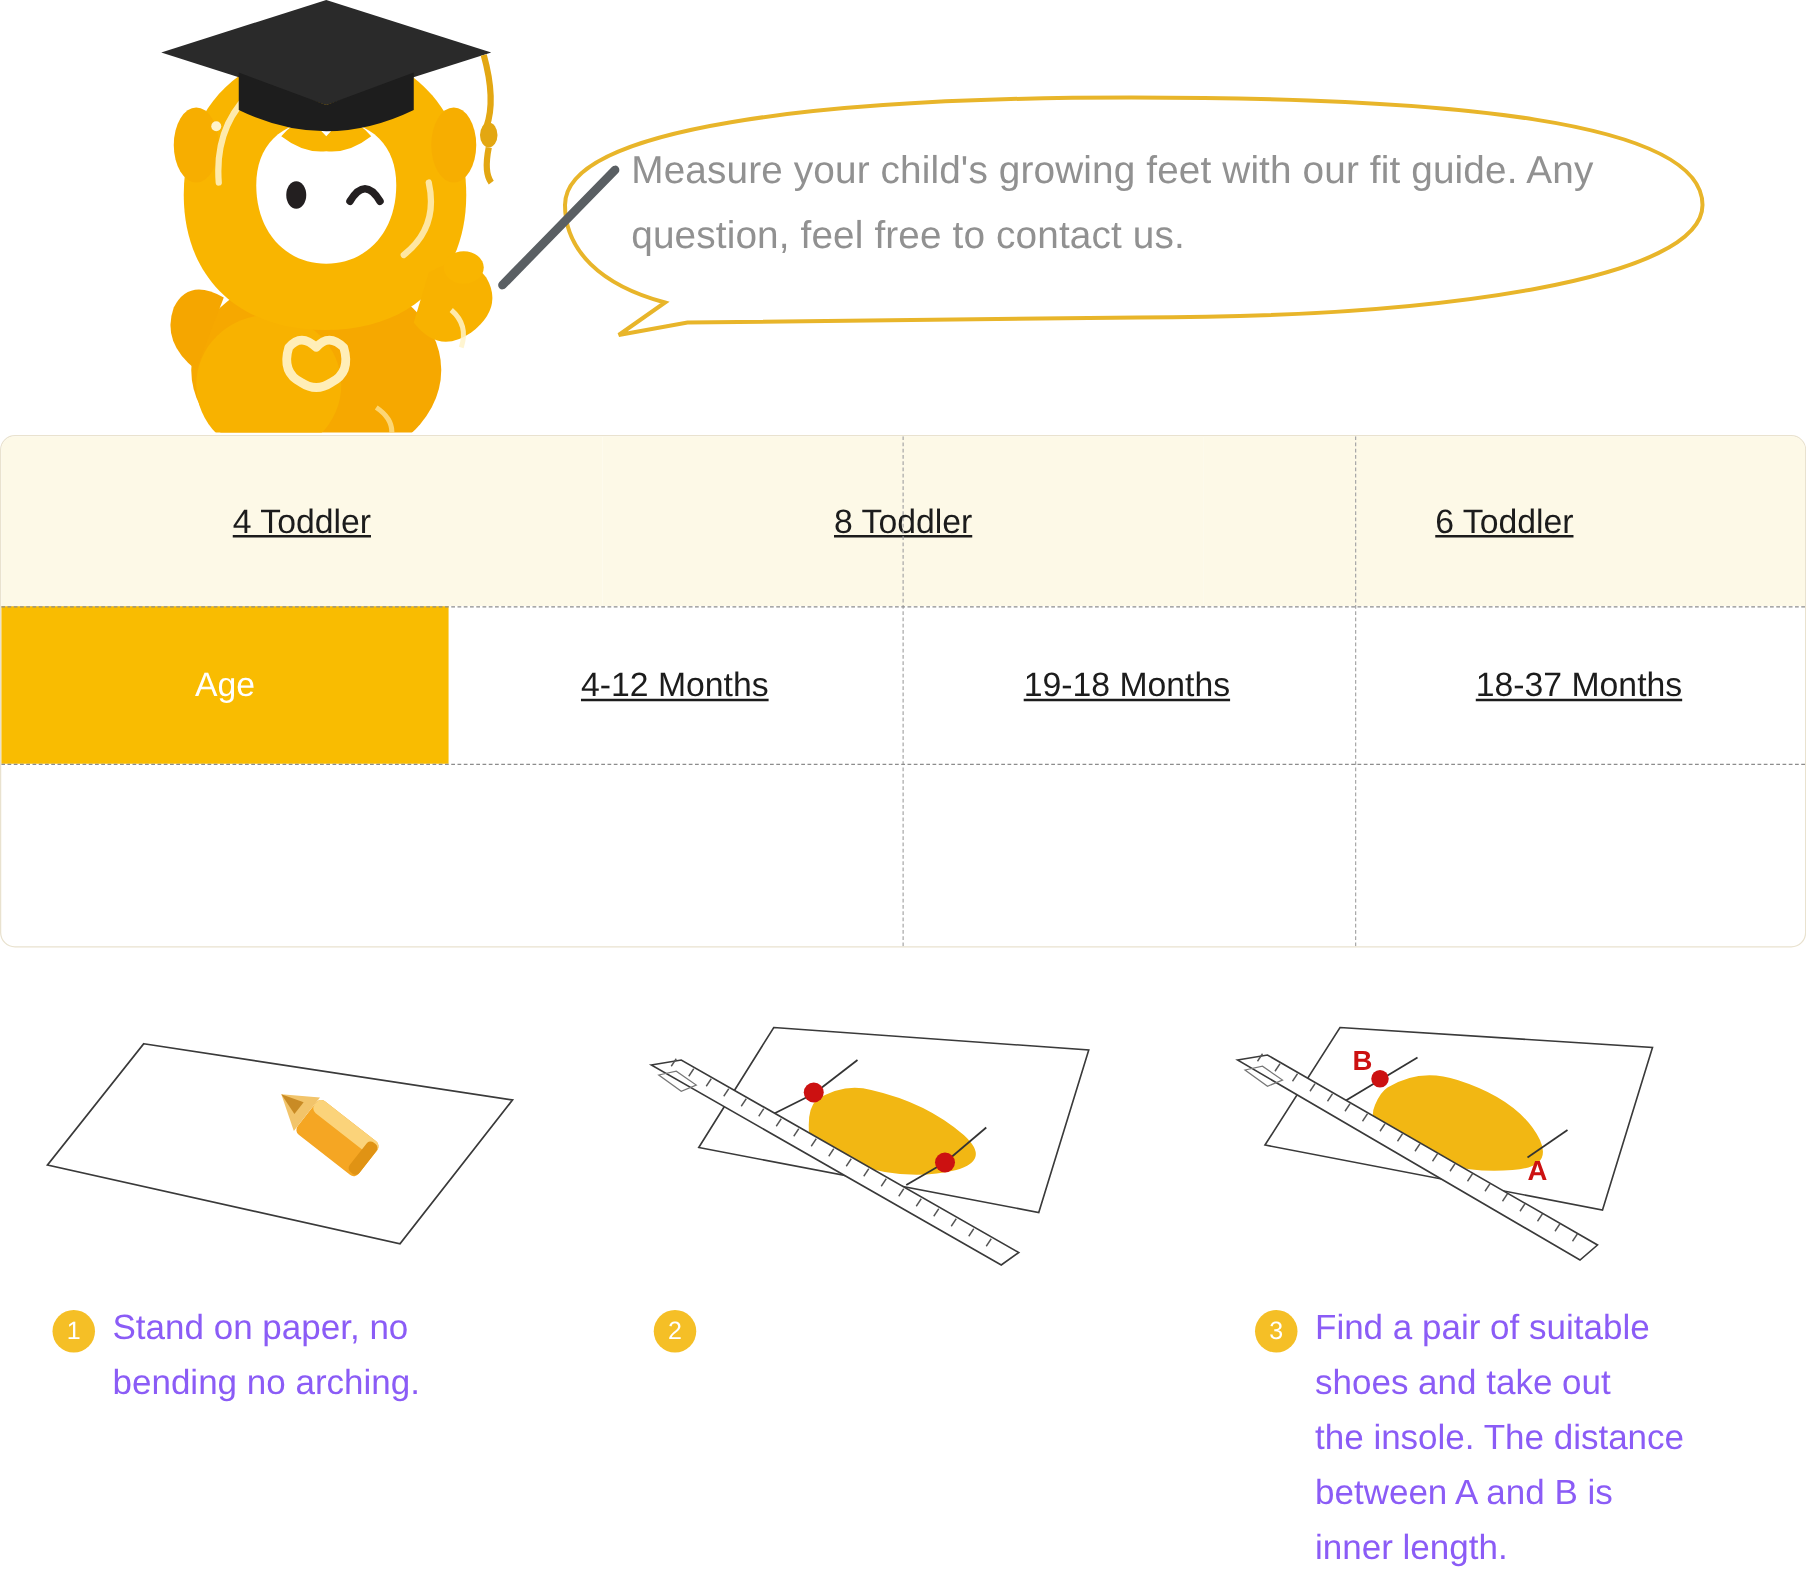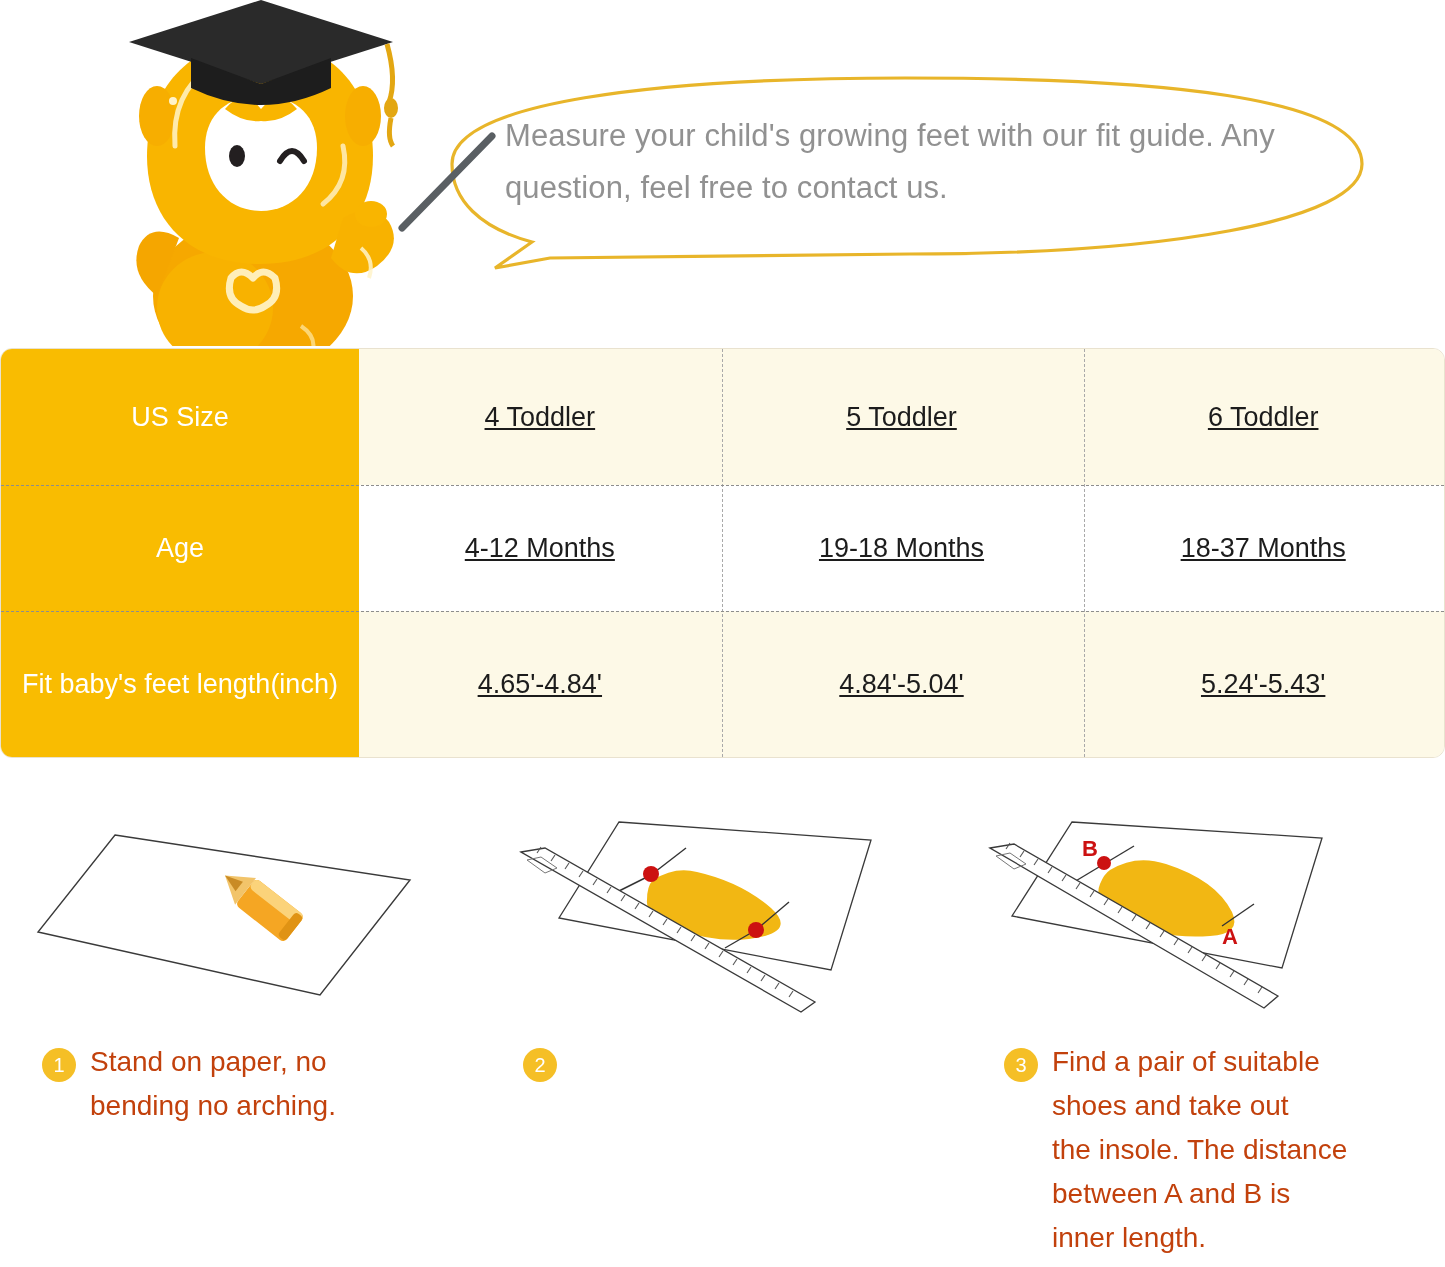--- a/index.html
+++ b/index.html
@@ -148,21 +148,21 @@
     color: #ffffff;
     font-size: 20px;
     display: flex;
     align-items: center;
     justify-content: center;
     margin-top: 8px;
     margin-right: 14px;
   }
 
   .step-text {
-    color: #c2410c;
+    color: #8b5cf6;
     font-size: 28px;
     line-height: 44px;
     white-space: pre-line;
   }
 </style>
 </head>
 <body>
 
 <div class="top-area">
 
@@ -236,39 +236,32 @@
   <svg class="mascot" style="left:380px; top:128px; width:140px; height:120px;" viewBox="0 0 140 120">
     <line x1="22" y1="100" x2="112" y2="8" stroke="#5a5f63" stroke-width="7" stroke-linecap="round"></line>
   </svg>
 
   <div class="bubble-text">Measure your child's growing feet with our fit guide. Any question, feel free to contact us.</div>
 </div>
 
 <div class="size-table">
 
   <div class="tbl-row r0">
-    <div class="label-cell">US Size</div>
     <div class="data-cell">4 Toddler</div>
-    <div class="data-cell">5 Toddler</div>
+    <div class="data-cell">8 Toddler</div>
     <div class="data-cell">6 Toddler</div>
   </div>
 
   <div class="tbl-row r1">
     <div class="label-cell">Age</div>
     <div class="data-cell">4-12 Months</div>
     <div class="data-cell">19-18 Months</div>
     <div class="data-cell">18-37 Months</div>
   </div>
 
-  <div class="tbl-row r2">
-    <div class="label-cell">Fit baby's feet length(inch)</div>
-    <div class="data-cell">4.65'-4.84'</div>
-    <div class="data-cell">4.84'-5.04'</div>
-    <div class="data-cell">5.24'-5.43'</div>
-  </div>
 
   <div class="hsep h1"></div>
   <div class="hsep h2"></div>
   <div class="vsep v1"></div>
   <div class="vsep v2"></div>
 </div>
 
 <div class="steps">
 
   <div class="step">

